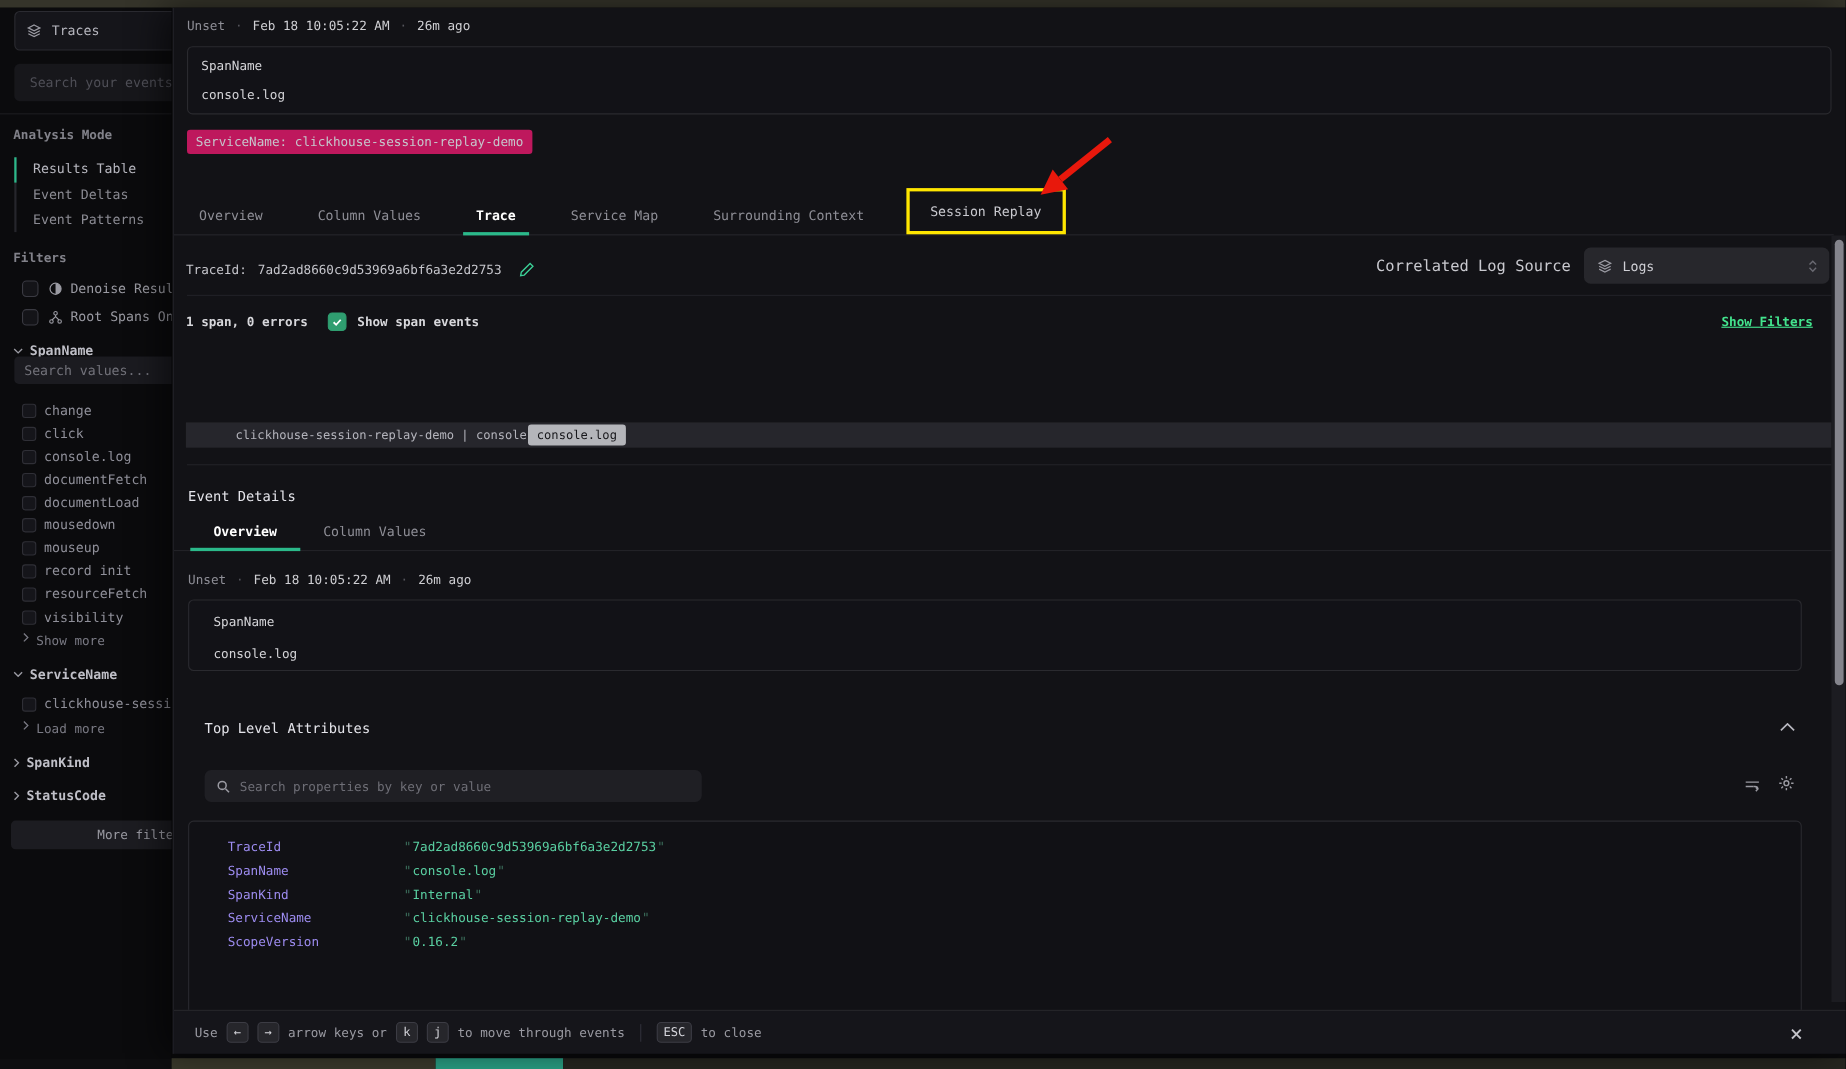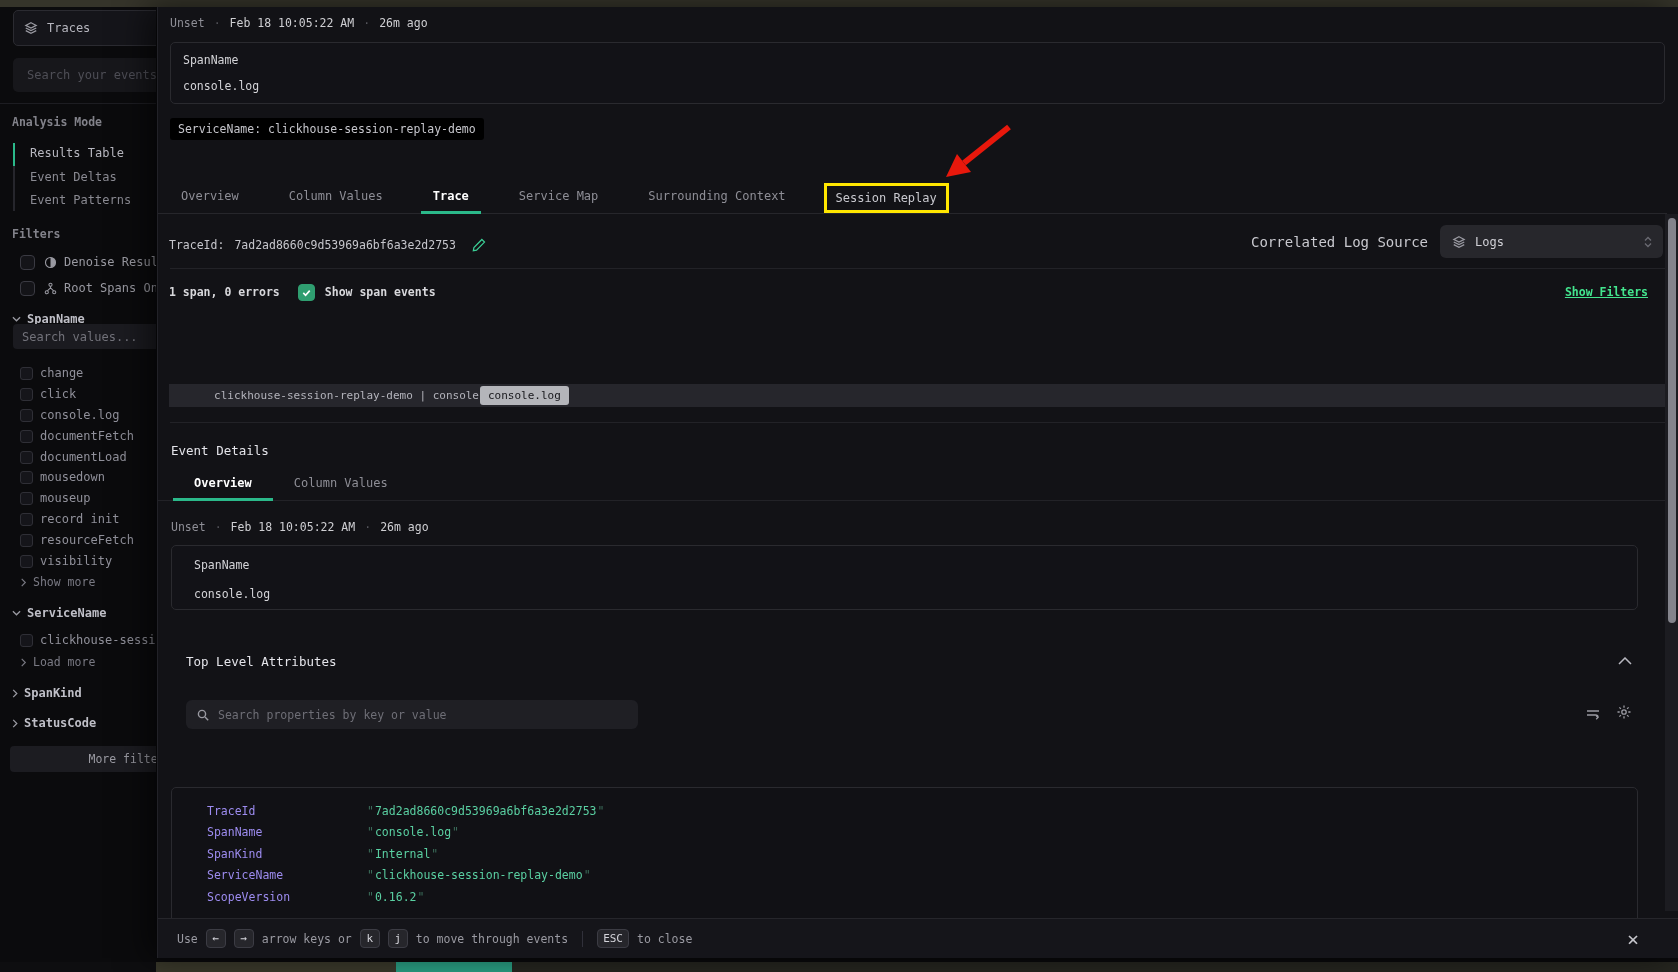--- a/index.html
+++ b/index.html
@@ -33,43 +33,43 @@
   .srow .ic { color:#9a9aa2; margin-left:9px; display:flex; }
   .srow .txt { color:#9a9aa2; font-size:12px; margin-left:7px; white-space:nowrap; }
   .srow .cbx { margin-left:20px; }
   .opt .txt { color:#90909a; }
   .ghead { left:12px; height:16px; display:flex; align-items:center; gap:6px; color:#bfbfc7;
            font-size:12px; font-weight:700; }
   .ghead .chev { color:#9a9aa2; display:flex; }
   .side-search2 { left:13px; top:317px; width:150px; height:25px; background:#1b1b20; border:0; border-radius:4px;
                   color:#72727a; font:12px "DejaVu Sans Mono", monospace; padding:0 0 0 9px; outline:none; }
   .side-search2::placeholder { color:#72727a; }
-  .more-link { display:flex; align-items:center; gap:6px; color:#7a7a84; font-size:11.5px; }
+  .more-link { display:flex; align-items:flex-start; gap:6px; color:#7a7a84; font-size:11.5px; }
   .more-filters { left:10px; top:739px; width:240px; height:26px; background:#1c1c21; border-radius:4px;
                   display:flex; align-items:center; justify-content:center; color:#9a9aa2; font-size:11.5px; }
 
   
   .drawer { left:157px; top:7px; width:1521px; height:951px; background:#121216; border-left:1px solid #222228;
             overflow:hidden; box-shadow:-10px 0 30px rgba(0,0,0,.55); }
   .hdr-row { display:flex; align-items:center; gap:9px; font-size:11.5px; height:16px; }
   .hdr-row .status { color:#8e8e96; }
   .hdr-row .dot { color:#55555c; }
   .hdr-row .ts { color:#cfcfd3; }
   .card { border:1px solid #2a2a2f; border-radius:5px; background:#121217; }
   .card .cl { position:absolute; font-size:11.5px; color:#d4d4d8; }
-  .badge { height:22px; background:#000000; border-radius:3px; display:inline-flex; align-items:center;
+  .badge { height:22px; background:#be185d; border-radius:3px; display:inline-flex; align-items:center;
            padding:11px 8px; color:#c6c6cc; font-size:11.5px; }
 
   .tabs { left:0; top:171px; width:1509px; height:36px; border-bottom:1px solid #26262b;
           display:flex; align-items:center; gap:26px; padding-left:11px; }
   .tab { position:relative; height:100%; display:flex; align-items:center; padding:0 12px;
          color:#8e8e96; font-size:12px; white-space:nowrap; }
   .tab.active { color:#ffffff; font-weight:700; }
   .tab.active::after { content:""; position:absolute; left:0; right:0; bottom:-1px; height:3px; background:#2bb98a; }
-  .tab.highlighted { height:30px; align-self:flex-end; border:3px solid #ffe600; padding:0 9px; color:#c9c9cf; }
+  .tab.highlighted { height:42px; align-self:flex-end; border:3px solid #ffe600; padding:0 19px; color:#c9c9cf; }
 
   .trow { display:flex; align-items:center; gap:10px; font-size:11.5px; color:#c6c6cc; height:16px; }
   .dropdown { width:223px; height:33px; background:#27272c; border-radius:6px; display:flex; align-items:center;
               gap:9px; padding:0 10px 0 12px; color:#d0d0d6; font-size:12px; }
   .dropdown .ud { margin-left:auto; color:#6a6a72; display:flex; }
   .divider { height:1px; background:#222227; }
   .events-row { display:flex; align-items:center; height:22px; font-size:11.5px; color:#d8d8dc; font-weight:700; }
   .link-green { color:#43e58e; font-size:11.5px; font-weight:700; text-decoration:underline; }
   .wf-bar { background:#26262c; height:23px; }
   .wf-label { position:absolute; left:40px; top:0; width:270px; text-align:right; font-size:11px;
@@ -392,21 +392,21 @@
           <path d="M11.2 9.8l1.8 1.6-1.8 1.8"></path>
       </svg>
     </span>
     <span class="abs icon-dim" style="left:1458px;top:697px;">
       <svg width="16" height="16" viewBox="0 0 16 16" fill="none" stroke="currentColor" stroke-width="1.3">
         <circle cx="8" cy="8" r="2.2"></circle>
         <path d="M8 1.5v2.2M8 12.3v2.2M1.5 8h2.2M12.3 8h2.2M3.4 3.4l1.5 1.5M11.1 11.1l1.5 1.5M12.6 3.4l-1.5 1.5M4.9 11.1l-1.5 1.5"></path>
       </svg>
     </span>
 
-    <div class="abs attr-panel" style="left:13px;top:780px;width:1467px;height:182px;">
+    <div class="abs attr-panel" style="left:13px;top:739px;width:1467px;height:182px;">
       <div class="arow">
         <span class="akey">TraceId</span>
         <span class="aval">7ad2ad8660c9d53969a6bf6a3e2d2753</span>
       </div>
       <div class="arow">
         <span class="akey">SpanName</span>
         <span class="aval">console.log</span>
       </div>
       <div class="arow">
         <span class="akey">SpanKind</span>

